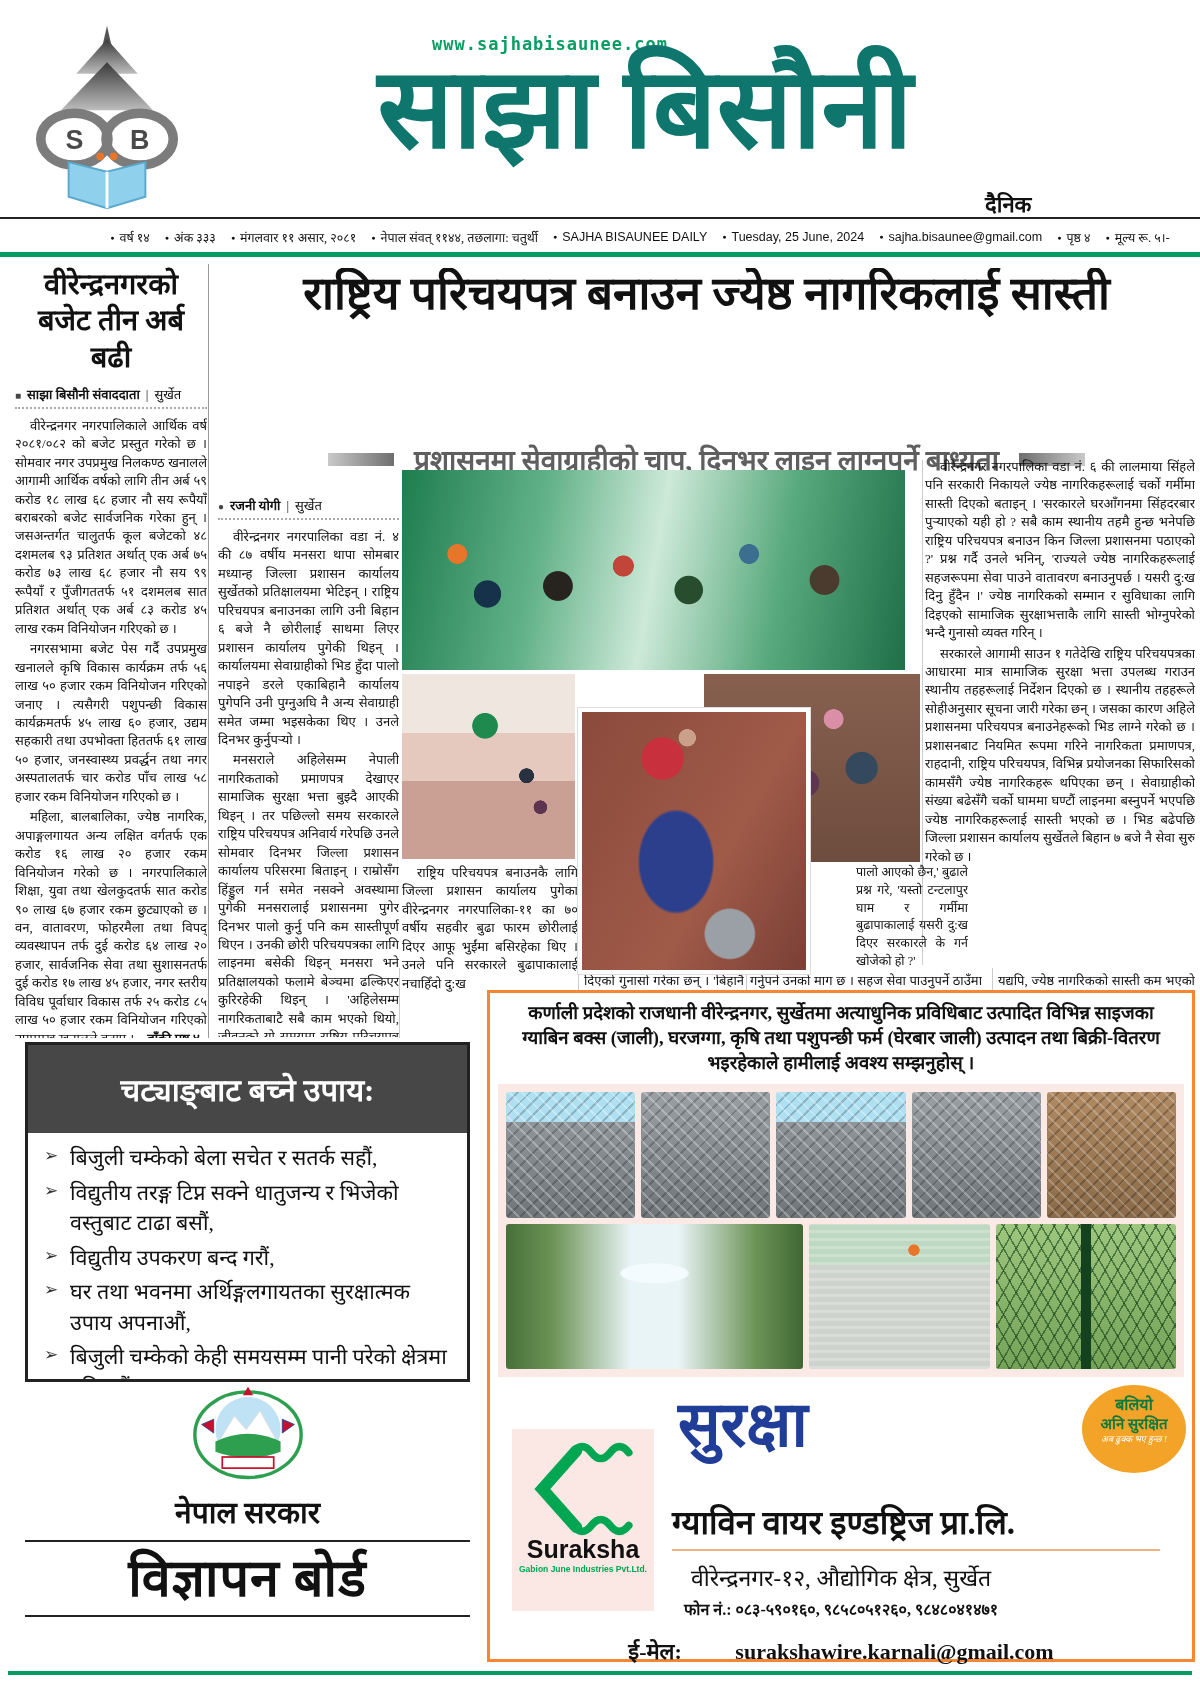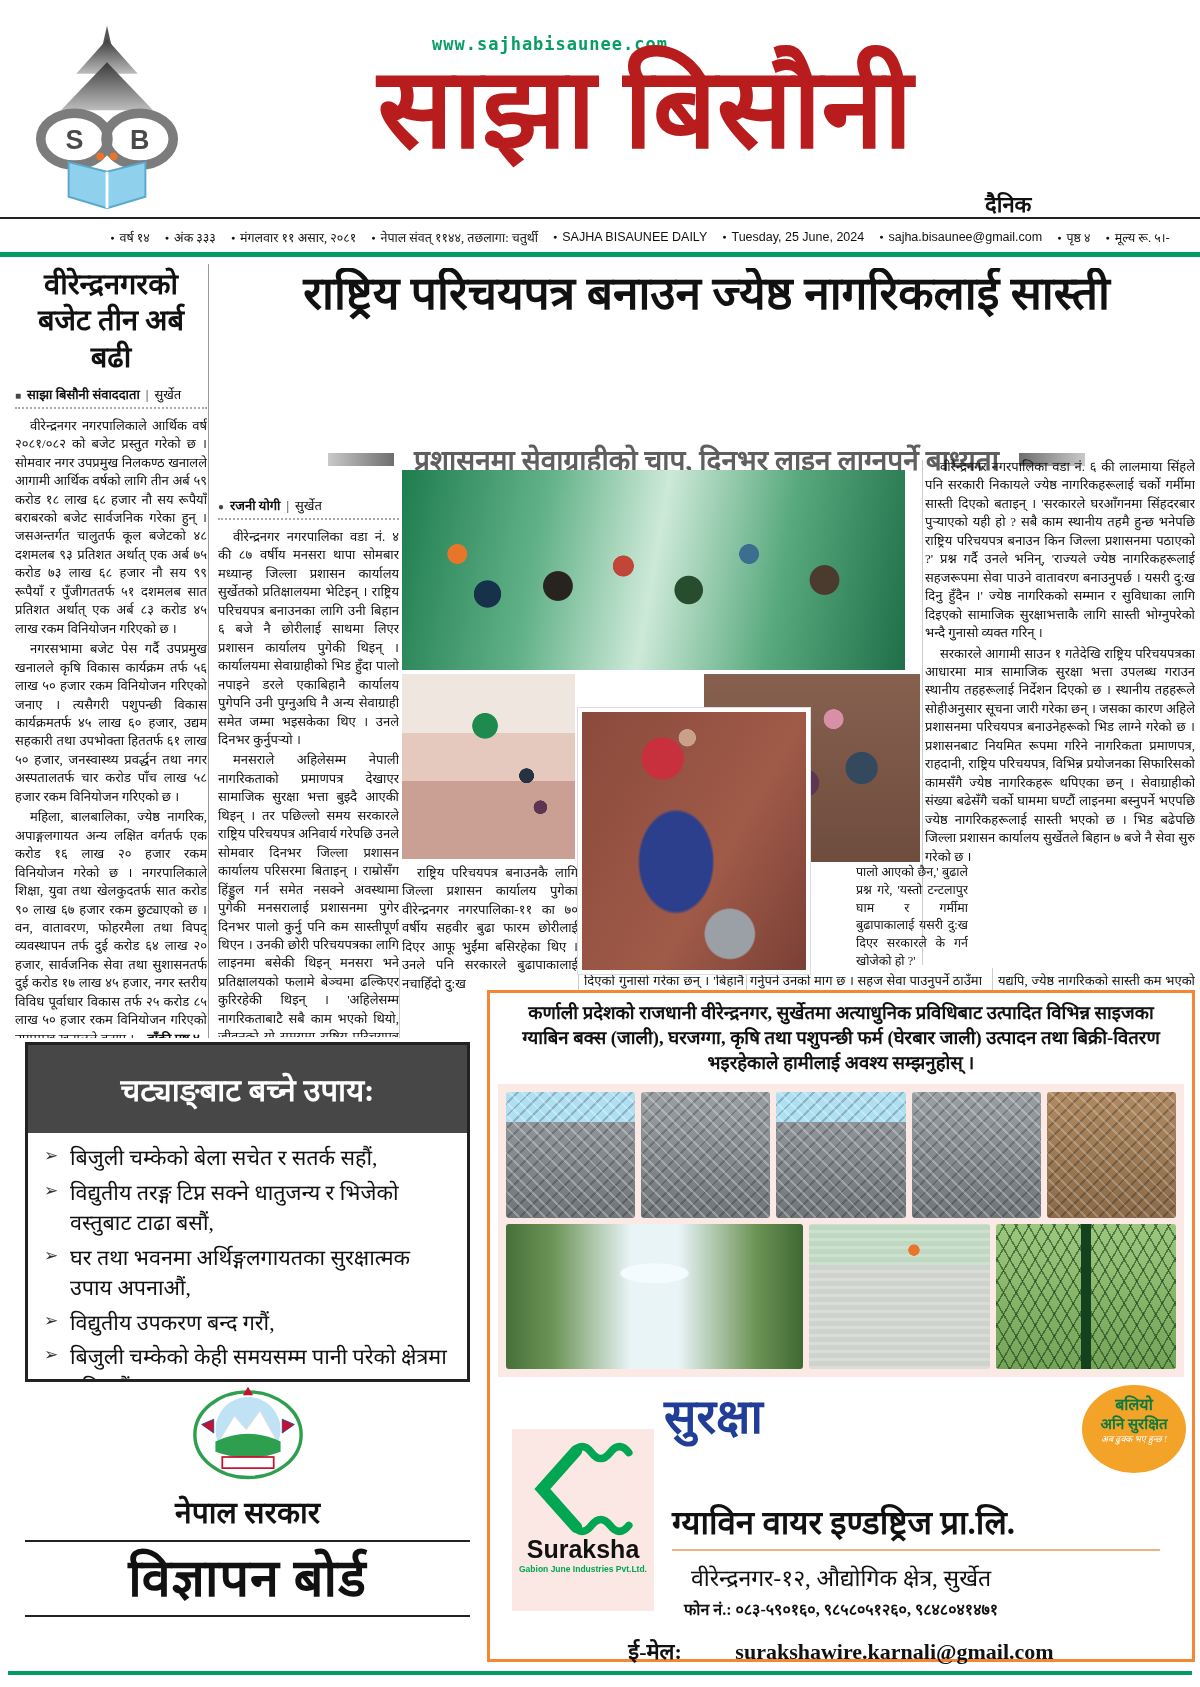--- a/index.html
+++ b/index.html
@@ -4,21 +4,21 @@
 <style>
   html,body{margin:0;padding:0;background:#e9e9e9;}
   .page{position:relative;width:1200px;height:1687px;margin:0 auto;background:#fff;overflow:hidden;
         font-family:"Liberation Serif","DejaVu Serif",serif;color:#111;}
   .abs{position:absolute;}
   .lat{font-family:"Liberation Sans","DejaVu Sans",sans-serif;}
   
   .logo{left:28px;top:22px;width:158px;height:192px;}
   .site-url{left:432px;top:34px;color:#089e63;font-weight:bold;font-size:17px;
             font-family:"DejaVu Sans Mono","Liberation Mono",monospace;letter-spacing:1px;}
-  .paper-title{left:195px;top:42px;width:900px;height:165px;color:#b91c1c;font-weight:bold;
+  .paper-title{left:195px;top:42px;width:900px;height:165px;color:#0f766e;font-weight:bold;
                font-size:112px;line-height:1.2;text-align:center;white-space:nowrap;overflow:hidden;}
   .daily{left:985px;top:188px;font-size:22px;font-weight:bold;}
   .rule-thin{left:0;top:217px;width:1200px;height:2px;background:#222;}
   .infobar{left:0;top:224px;width:1200px;height:26px;display:flex;justify-content:center;align-items:center;
            gap:15px;font-size:12.5px;font-weight:normal;white-space:nowrap;margin-left:40px;}
   .ib::before{content:"\25CF";font-size:7px;vertical-align:2px;margin-right:5px;color:#111;}
   .rule-green{left:0;top:252px;width:1200px;height:5px;background:#049b62;}
   
   .vr{background:#999;width:1px;}
   .vrl{background:#ccc;width:1px;}
@@ -111,21 +111,21 @@
      linear-gradient(#bfd8c2 0 28%,#cfd3cd 28% 100%);}
   .fence{flex:1;height:145px;background:
      linear-gradient(90deg,transparent 0 47%,#14421f 47% 53%,transparent 53%),
      repeating-linear-gradient(60deg,rgba(15,60,20,.55) 0 1.5px,transparent 1.5px 11px),
      repeating-linear-gradient(-60deg,rgba(15,60,20,.55) 0 1.5px,transparent 1.5px 11px),
      linear-gradient(#9ec77e,#74a358);}
   .ad .bottom{position:relative;height:312px;}
   .slogo{position:absolute;left:22px;top:48px;width:142px;height:182px;background:#fbe7e3;text-align:center;padding-top:10px;box-sizing:border-box;}
   .slogo .nm{font-family:"Liberation Sans","DejaVu Sans",sans-serif;font-weight:bold;font-size:25px;margin-top:-8px;}
   .slogo .sb{font-family:"Liberation Sans","DejaVu Sans",sans-serif;color:#00a651;font-size:8.5px;font-weight:bold;}
-  .brandnp{position:absolute;left:174px;top:10px;font-size:48px;font-weight:bold;color:#203e97;line-height:1.1;}
+  .brandnp{position:absolute;left:188px;top:10px;font-size:63px;font-weight:bold;color:#203e97;line-height:1.1;}
   .badge{position:absolute;left:592px;top:4px;width:104px;height:88px;background:#f4a329;border-radius:50%;
          text-align:center;padding-top:10px;box-sizing:border-box;line-height:1.25;}
   .badge .b1{color:#0b7a3e;font-weight:bold;font-size:16px;}
   .badge .b2{color:#0b7a3e;font-weight:bold;font-size:15px;}
   .badge .b3{color:#fff;font-style:italic;font-size:9px;}
   .sub2{position:absolute;left:182px;top:118px;font-size:33px;font-weight:bold;}
   .odiv{position:absolute;left:182px;top:168px;width:488px;height:2px;background:#f2b183;}
   .addr{position:absolute;left:0;top:180px;width:100%;text-align:center;font-size:23px;}
   .phone{position:absolute;left:0;top:217px;width:100%;text-align:center;font-size:16px;font-weight:bold;}
   .mail{position:absolute;left:0;top:254px;width:100%;text-align:center;font-size:22px;font-weight:bold;}
@@ -247,22 +247,22 @@
   <div class="abs stripbox col6strip">
     <span>यद्यपि, ज्येष्ठ नागरिकको सास्ती कम भएको छैन । उनीहरूलाई</span>
     <span class="cont">» बाँकी पृष्ठ ४</span>
   </div>
 
   <div class="abs lbox">
     <div class="hd">चट्याङ्बाट बच्ने उपाय:</div>
     <ul>
       <li>बिजुली चम्केको बेला सचेत र सतर्क सहौं,</li>
       <li>विद्युतीय तरङ्ग टिप्न सक्ने धातुजन्य र भिजेको वस्तुबाट टाढा बसौं,</li>
+      <li>विद्युतीय उपकरण बन्द गरौं,</li>
       <li>घर तथा भवनमा अर्थिङ्गलगायतका सुरक्षात्मक उपाय अपनाऔं,</li>
-      <li>विद्युतीय उपकरण बन्द गरौं,</li>
       <li>बिजुली चम्केको केही समयसम्म पानी परेको क्षेत्रमा ननिस्कौं,</li>
       <li>सकेसम्म घरभित्रै झ्यालढोका बन्द गरेर सुख्खा ठाउँमा बसौं,</li>
 
     </ul>
   </div>
 
   <div class="abs govad">
     <svg width="120" height="96" viewBox="0 0 140 112">
       <ellipse cx="70" cy="58" rx="62" ry="50" fill="none" stroke="#2e9e4f" stroke-width="4"></ellipse>
       <circle cx="70" cy="52" r="38" fill="#bfe3f5"></circle>

